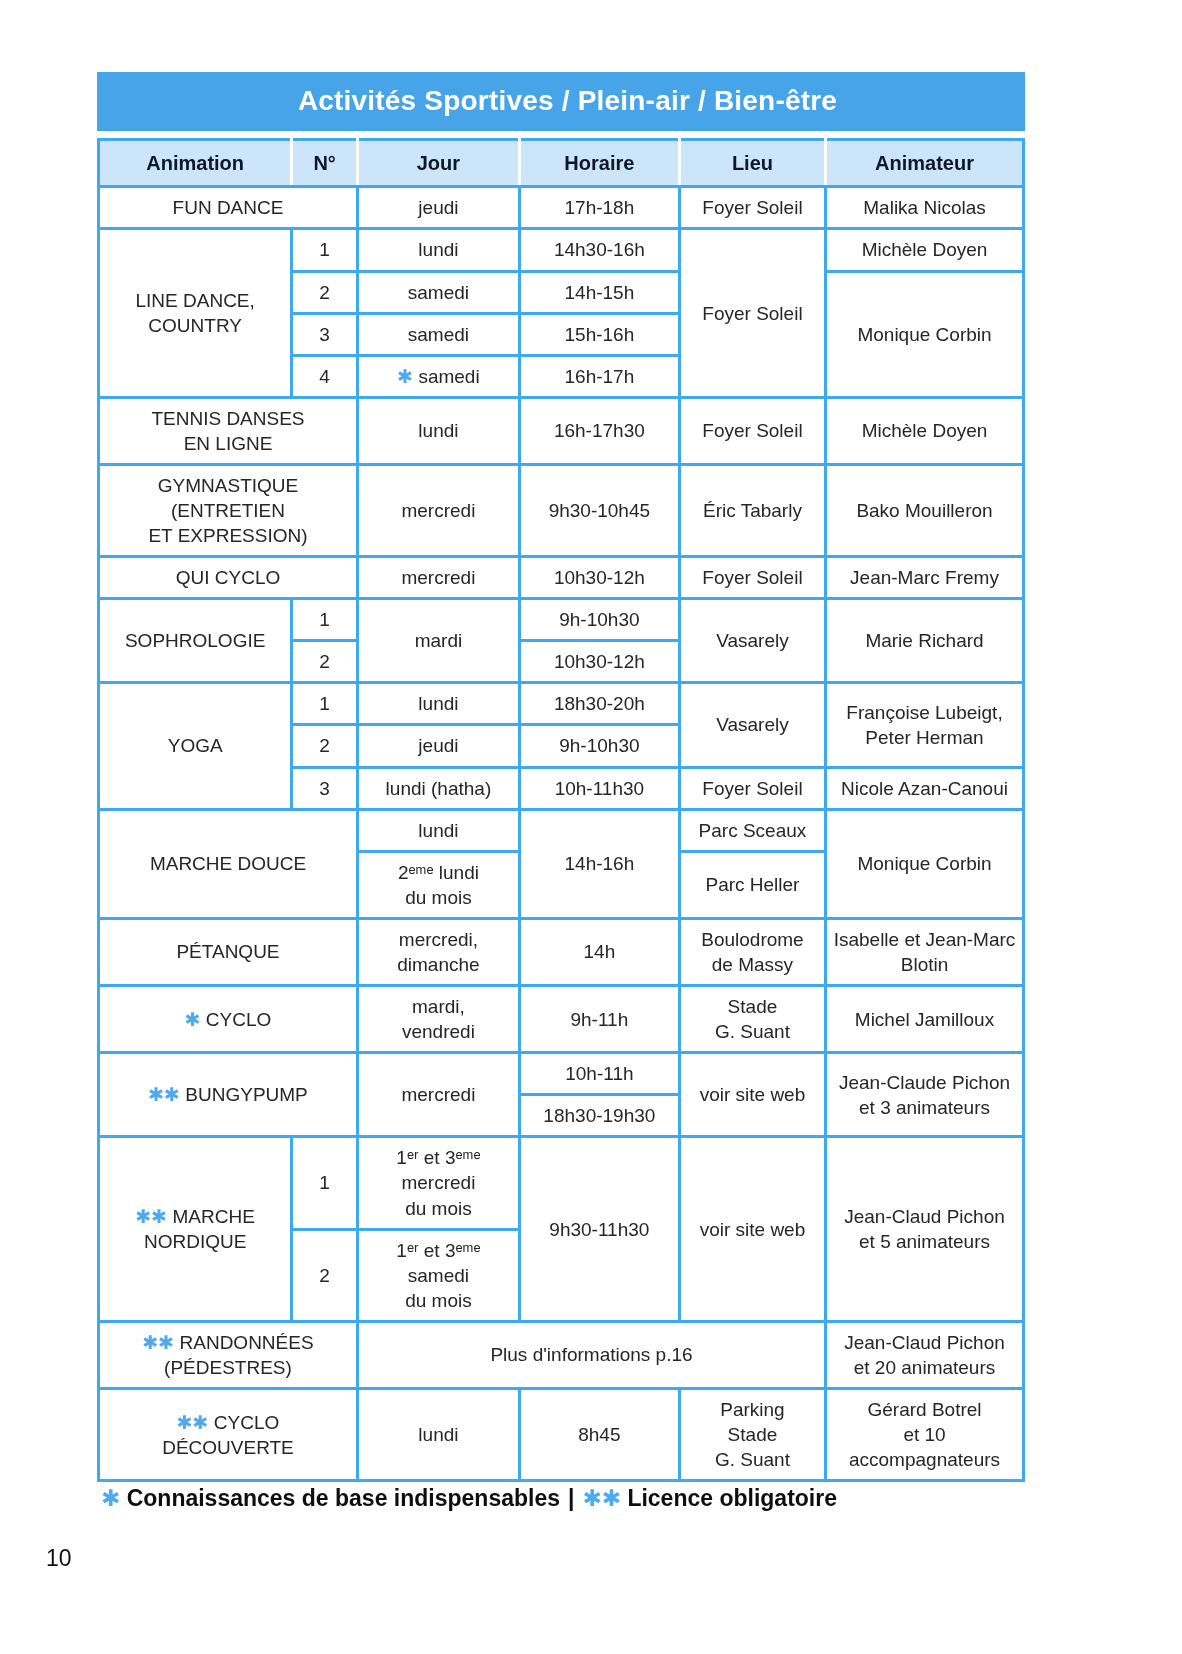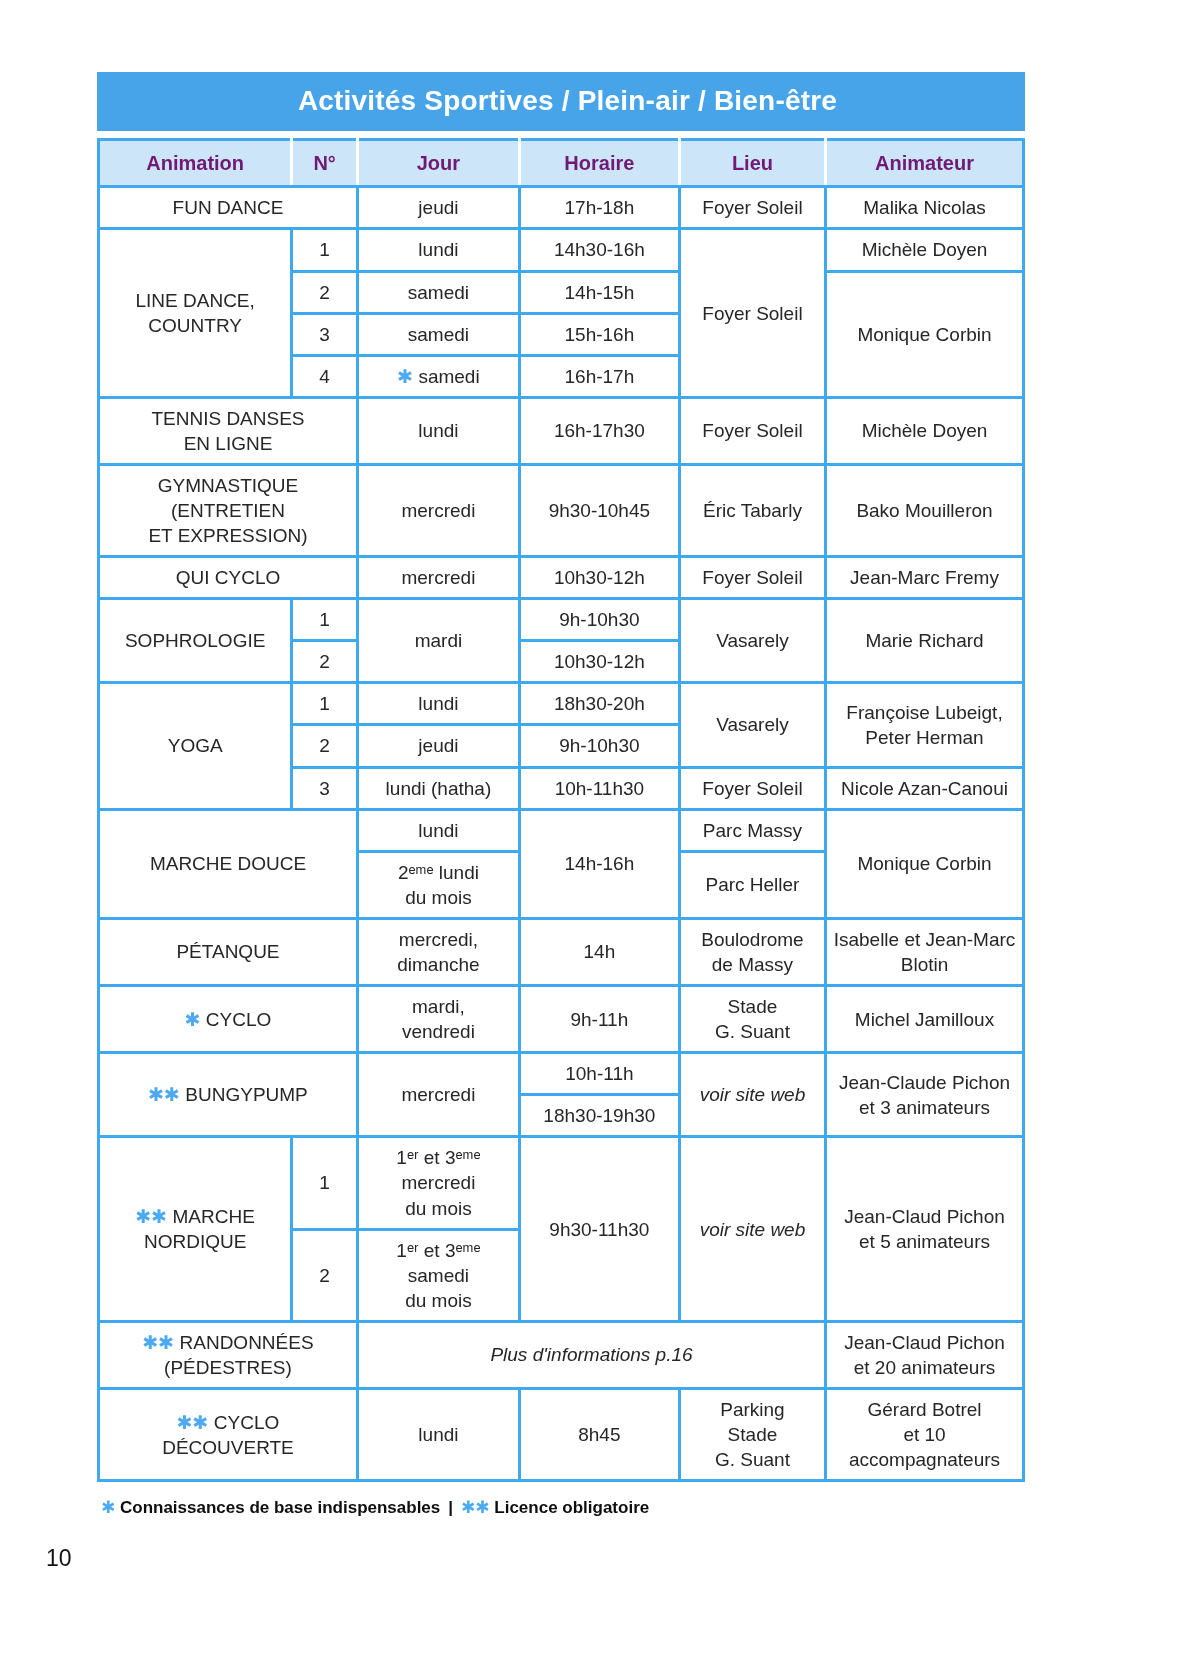--- a/index.html
+++ b/index.html
@@ -14,29 +14,29 @@
   }
   table.sched{
     border-collapse:collapse;width:100%;margin-top:7px;table-layout:fixed;
   }
   .sched th,.sched td{
     border:3px solid #3fa9f0;text-align:center;vertical-align:middle;
     font-size:19px;line-height:1.32;padding:7px 4px;white-space:pre-line;
     color:#262626;
   }
   .sched th{
-    background:#cde5f8;font-weight:bold;font-size:20px;color:#701a75;
+    background:#cde5f8;font-weight:bold;font-size:20px;color:#0f172a;
     border-left-color:#ffffff;border-right-color:#ffffff;padding:9px 2px;
   }
   .sched th:first-child{border-left-color:#3fa9f0;}
   .sched th:last-child{border-right-color:#3fa9f0;}
   .star{color:#4daaf0;font-weight:bold;font-style:normal;}
-  .it{font-style:italic;}
+  .it{}
   .legend{
-    margin-top:15px;font-weight:bold;font-size:17px;color:#0e0e0e;padding-left:4px;
+    margin-top:3px;font-weight:bold;font-size:23px;color:#0e0e0e;padding-left:4px;
   }
   .legend .sep{padding:0 8px;font-weight:bold;}
   .page-num{position:absolute;left:46px;top:1545px;font-size:23px;font-weight:normal;color:#111;}
 </style>
 </head>
 <body>
 
 <div class="sheet">
 
   <div class="title-bar">Activités Sportives / Plein-air / Bien-être</div>
@@ -155,21 +155,21 @@
         <td>lundi (hatha)</td>
         <td>10h-11h30</td>
         <td>Foyer Soleil</td>
         <td>Nicole Azan-Canoui</td>
       </tr>
 
       <tr>
         <td colspan="2" rowspan="2">MARCHE DOUCE</td>
         <td>lundi</td>
         <td rowspan="2">14h-16h</td>
-        <td>Parc Massy</td>
+        <td>Parc Sceaux</td>
         <td rowspan="2">Monique Corbin</td>
       </tr>
       <tr>
         <td>2ᵉᵐᵉ lundi
 du mois</td>
         <td>Parc Heller</td>
       </tr>
 
       <tr>
         <td colspan="2">PÉTANQUE</td>

